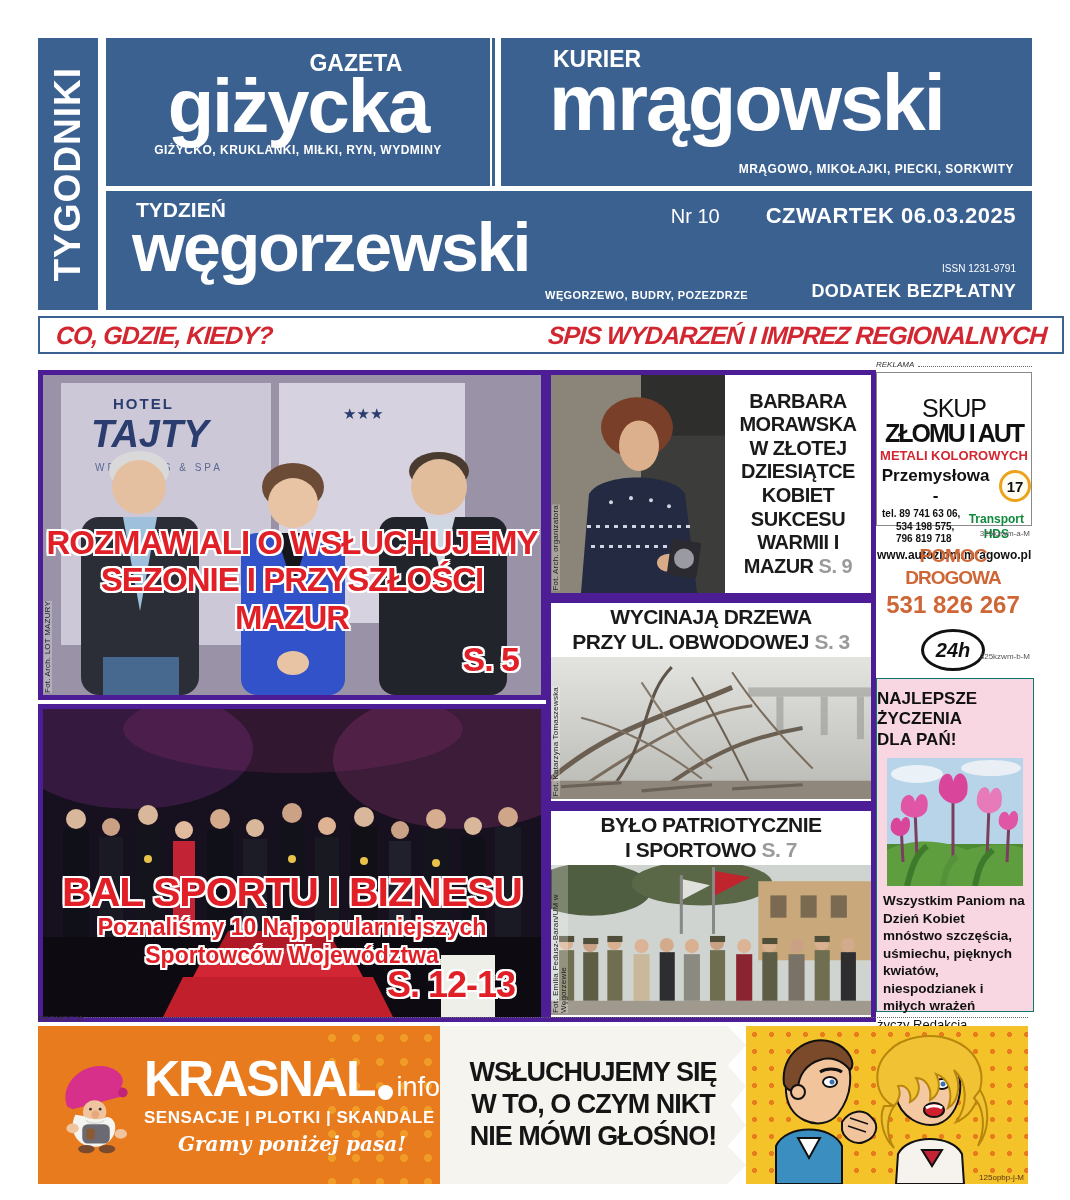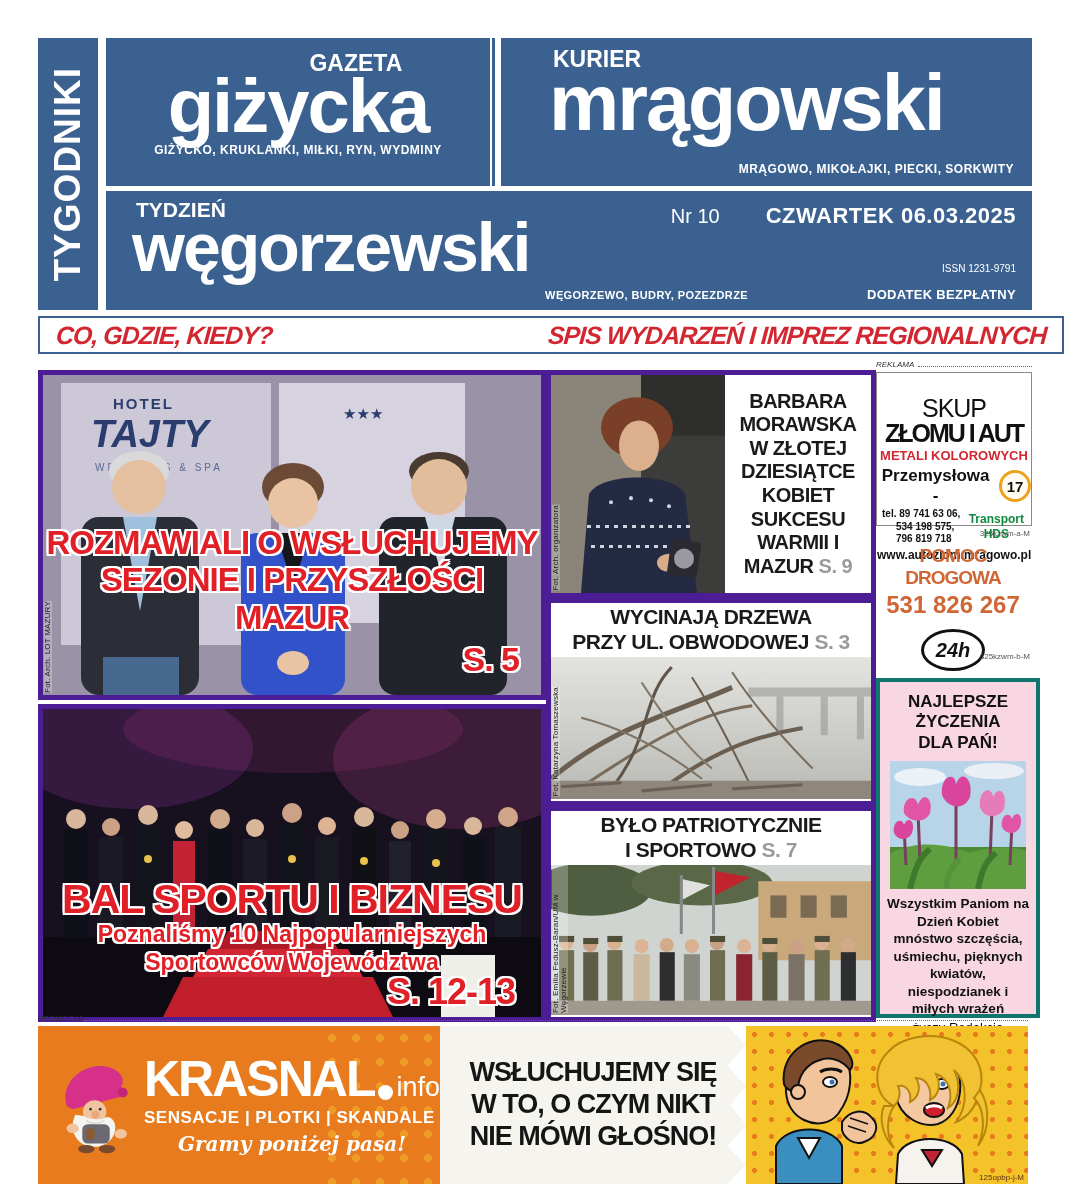--- a/index.html
+++ b/index.html
@@ -28,21 +28,21 @@
   .logo-kurier .wm-title{font-size:79px;}
   .logo-kurier .logo-sub{position:absolute;right:18px;bottom:10px;font-size:12px;font-weight:800;letter-spacing:.5px;}
   .logo-tydzien .wm{margin:8px 0 0 26px;}
   .logo-tydzien .kicker{font-size:21px;padding-left:4px;}
   .logo-tydzien .wm-title{font-size:68px;}
   .logo-tydzien .logo-sub{position:absolute;left:392px;bottom:9px;width:250px;text-align:right;font-size:11px;font-weight:800;letter-spacing:.4px;}
   .issue-row{position:absolute;top:12px;right:16px;display:flex;gap:46px;align-items:baseline;}
   .issue-no{font-size:20px;font-weight:400;}
   .issue-date{font-size:22px;font-weight:800;letter-spacing:.5px;}
   .issn{position:absolute;right:16px;bottom:36px;font-size:10px;font-weight:400;}
-  .free{position:absolute;right:16px;bottom:8px;font-size:13px;font-weight:700;letter-spacing:.3px;}
+  .free{position:absolute;right:16px;bottom:8px;font-size:18px;font-weight:700;letter-spacing:.3px;}
 
   
   .events{left:38px;top:316px;width:990px;height:34px;background:#fff;border:2px solid var(--header-blue,#3b6191);
           display:flex;align-items:center;justify-content:space-between;padding:0 16px;box-sizing:content-box;}
   .events span{color:var(--accent-red,#d22731);font-size:25px;font-weight:700;font-style:italic;
                letter-spacing:-1px;transform:skewX(-4deg);white-space:nowrap;}
 
   
   .card{border:5px solid #4c1d95;background:#fff;overflow:hidden;}
   .lead1{left:38px;top:370px;width:498px;height:320px;}
@@ -53,21 +53,21 @@
   .photo{position:relative;width:100%;height:100%;}
   .photo svg{display:block;width:100%;height:100%;}
   .vcred{position:absolute;left:1px;bottom:2px;writing-mode:vertical-rl;transform:rotate(180deg);
          font-size:8px;color:#1d1d1d;letter-spacing:.2px;background:rgba(255,255,255,.25);line-height:1;}
   .overlay{position:absolute;left:0;right:0;text-align:center;}
   .red-head{color:var(--headline-red,#e01f26);font-weight:800;letter-spacing:-1px;
     text-shadow:-2px -2px 0 #fff,2px -2px 0 #fff,-2px 2px 0 #fff,2px 2px 0 #fff,0 -2px 0 #fff,0 2px 0 #fff,-2px 0 0 #fff,2px 0 0 #fff;}
   .lead1 .overlay{bottom:16px;}
   .lead1 .hl{display:block;font-size:33px;line-height:1.13;}
   .lead1 .pref{display:block;font-size:34px;text-align:right;padding-right:22px;margin-top:4px;}
-  .lead2 .overlay{bottom:4px;}
+  .lead2 .overlay{bottom:11px;}
   .lead2 .hl{display:block;font-size:41px;line-height:1;}
   .lead2 .sub{display:block;font-size:23px;line-height:1.25;letter-spacing:0;}
   .lead2 .pref{display:block;font-size:36px;text-align:right;padding-right:26px;margin-top:-6px;}
 
   .mid1 .photo{width:174px;flex:0 0 174px;}
   .mid1 .side-title{flex:1;display:flex;align-items:center;justify-content:center;padding:6px 6px;}
   .btitle{font-size:20px;font-weight:800;letter-spacing:-.5px;line-height:1.18;text-align:center;color:#1a1a1a;}
   .pgray{color:#9a9a9a;font-weight:800;}
   .top-title{height:54px;display:flex;flex-direction:column;align-items:center;justify-content:center;line-height:1.1;}
   .top-title .btitle{font-size:21px;}
@@ -90,29 +90,29 @@
   .hds{font-size:12px;font-weight:900;color:#0f8a3d;line-height:1.2;padding-right:2px;}
   .web{font-size:12px;font-weight:900;margin-top:2px;}
   .tiny-code{font-size:8px;color:#555;text-align:right;}
   .code1{left:876px;top:529px;width:154px;}
   .ad-tow{left:876px;top:545px;width:154px;text-align:center;}
   .ad-tow .t1{font-size:19px;font-weight:900;color:var(--towing-orange,#cf6636);letter-spacing:-1px;}
   .ad-tow .t2{font-size:24px;font-weight:900;color:var(--towing-orange,#cf6636);margin-top:2px;}
   .oval24{display:inline-flex;align-items:center;justify-content:center;margin-top:10px;width:58px;height:36px;
           border:3px solid #111;border-radius:50%;font-size:20px;font-weight:900;font-style:italic;color:#111;background:#fff;}
   .code2{left:876px;top:652px;width:154px;}
-  .ad-pink{left:876px;top:678px;width:156px;height:332px;background:var(--pink-bg,#f8d7e2);border:4px solid #0f766e;text-align:center;}
+  .ad-pink{left:876px;top:678px;width:156px;height:332px;background:var(--pink-bg,#f8d7e2);border:1px solid #0f766e;}
   .ad-pink .wt{font-size:17px;font-weight:900;line-height:1.2;margin-top:10px;color:#111;}
   .tulips{width:136px;height:128px;margin:8px auto 4px;}
   .tulips svg{display:block;width:100%;height:100%;}
   .wish-body{font-size:13.5px;font-weight:800;line-height:1.3;padding:2px 6px 0;color:#111;}
   .wish-sign{font-size:13px;margin-top:2px;color:#111;}
 
   
-  .promo-label{left:38px;top:1014px;width:990px;display:flex;align-items:flex-end;gap:1px;font-size:8px;color:#333;}
+  .promo-label{left:38px;top:1014px;width:990px;display:flex;align-items:center;gap:1px;font-size:8px;color:#333;}
   .promo-label .dots{flex:1;border-bottom:1px dotted #666;margin-bottom:2px;}
   .banner{left:38px;top:1026px;width:990px;height:158px;display:flex;overflow:hidden;}
   .b-orange{position:relative;width:402px;background:var(--banner-orange,#e97b1f);display:flex;align-items:center;}
   .b-orange::after{content:"";position:absolute;right:0;top:0;bottom:0;width:120px;
      background-image:radial-gradient(var(--banner-gold,#f2a62a) 22%,transparent 24%);background-size:24px 24px;opacity:.8;}
   .gnome{width:128px;height:140px;margin-left:14px;z-index:2;}
   .gnome svg{display:block;width:100%;height:100%;}
   .brand-block{z-index:2;margin-left:4px;color:#fff;}
   .brand-line{display:flex;align-items:baseline;}
   .brand{font-size:50px;font-weight:900;letter-spacing:-2px;line-height:1;}

